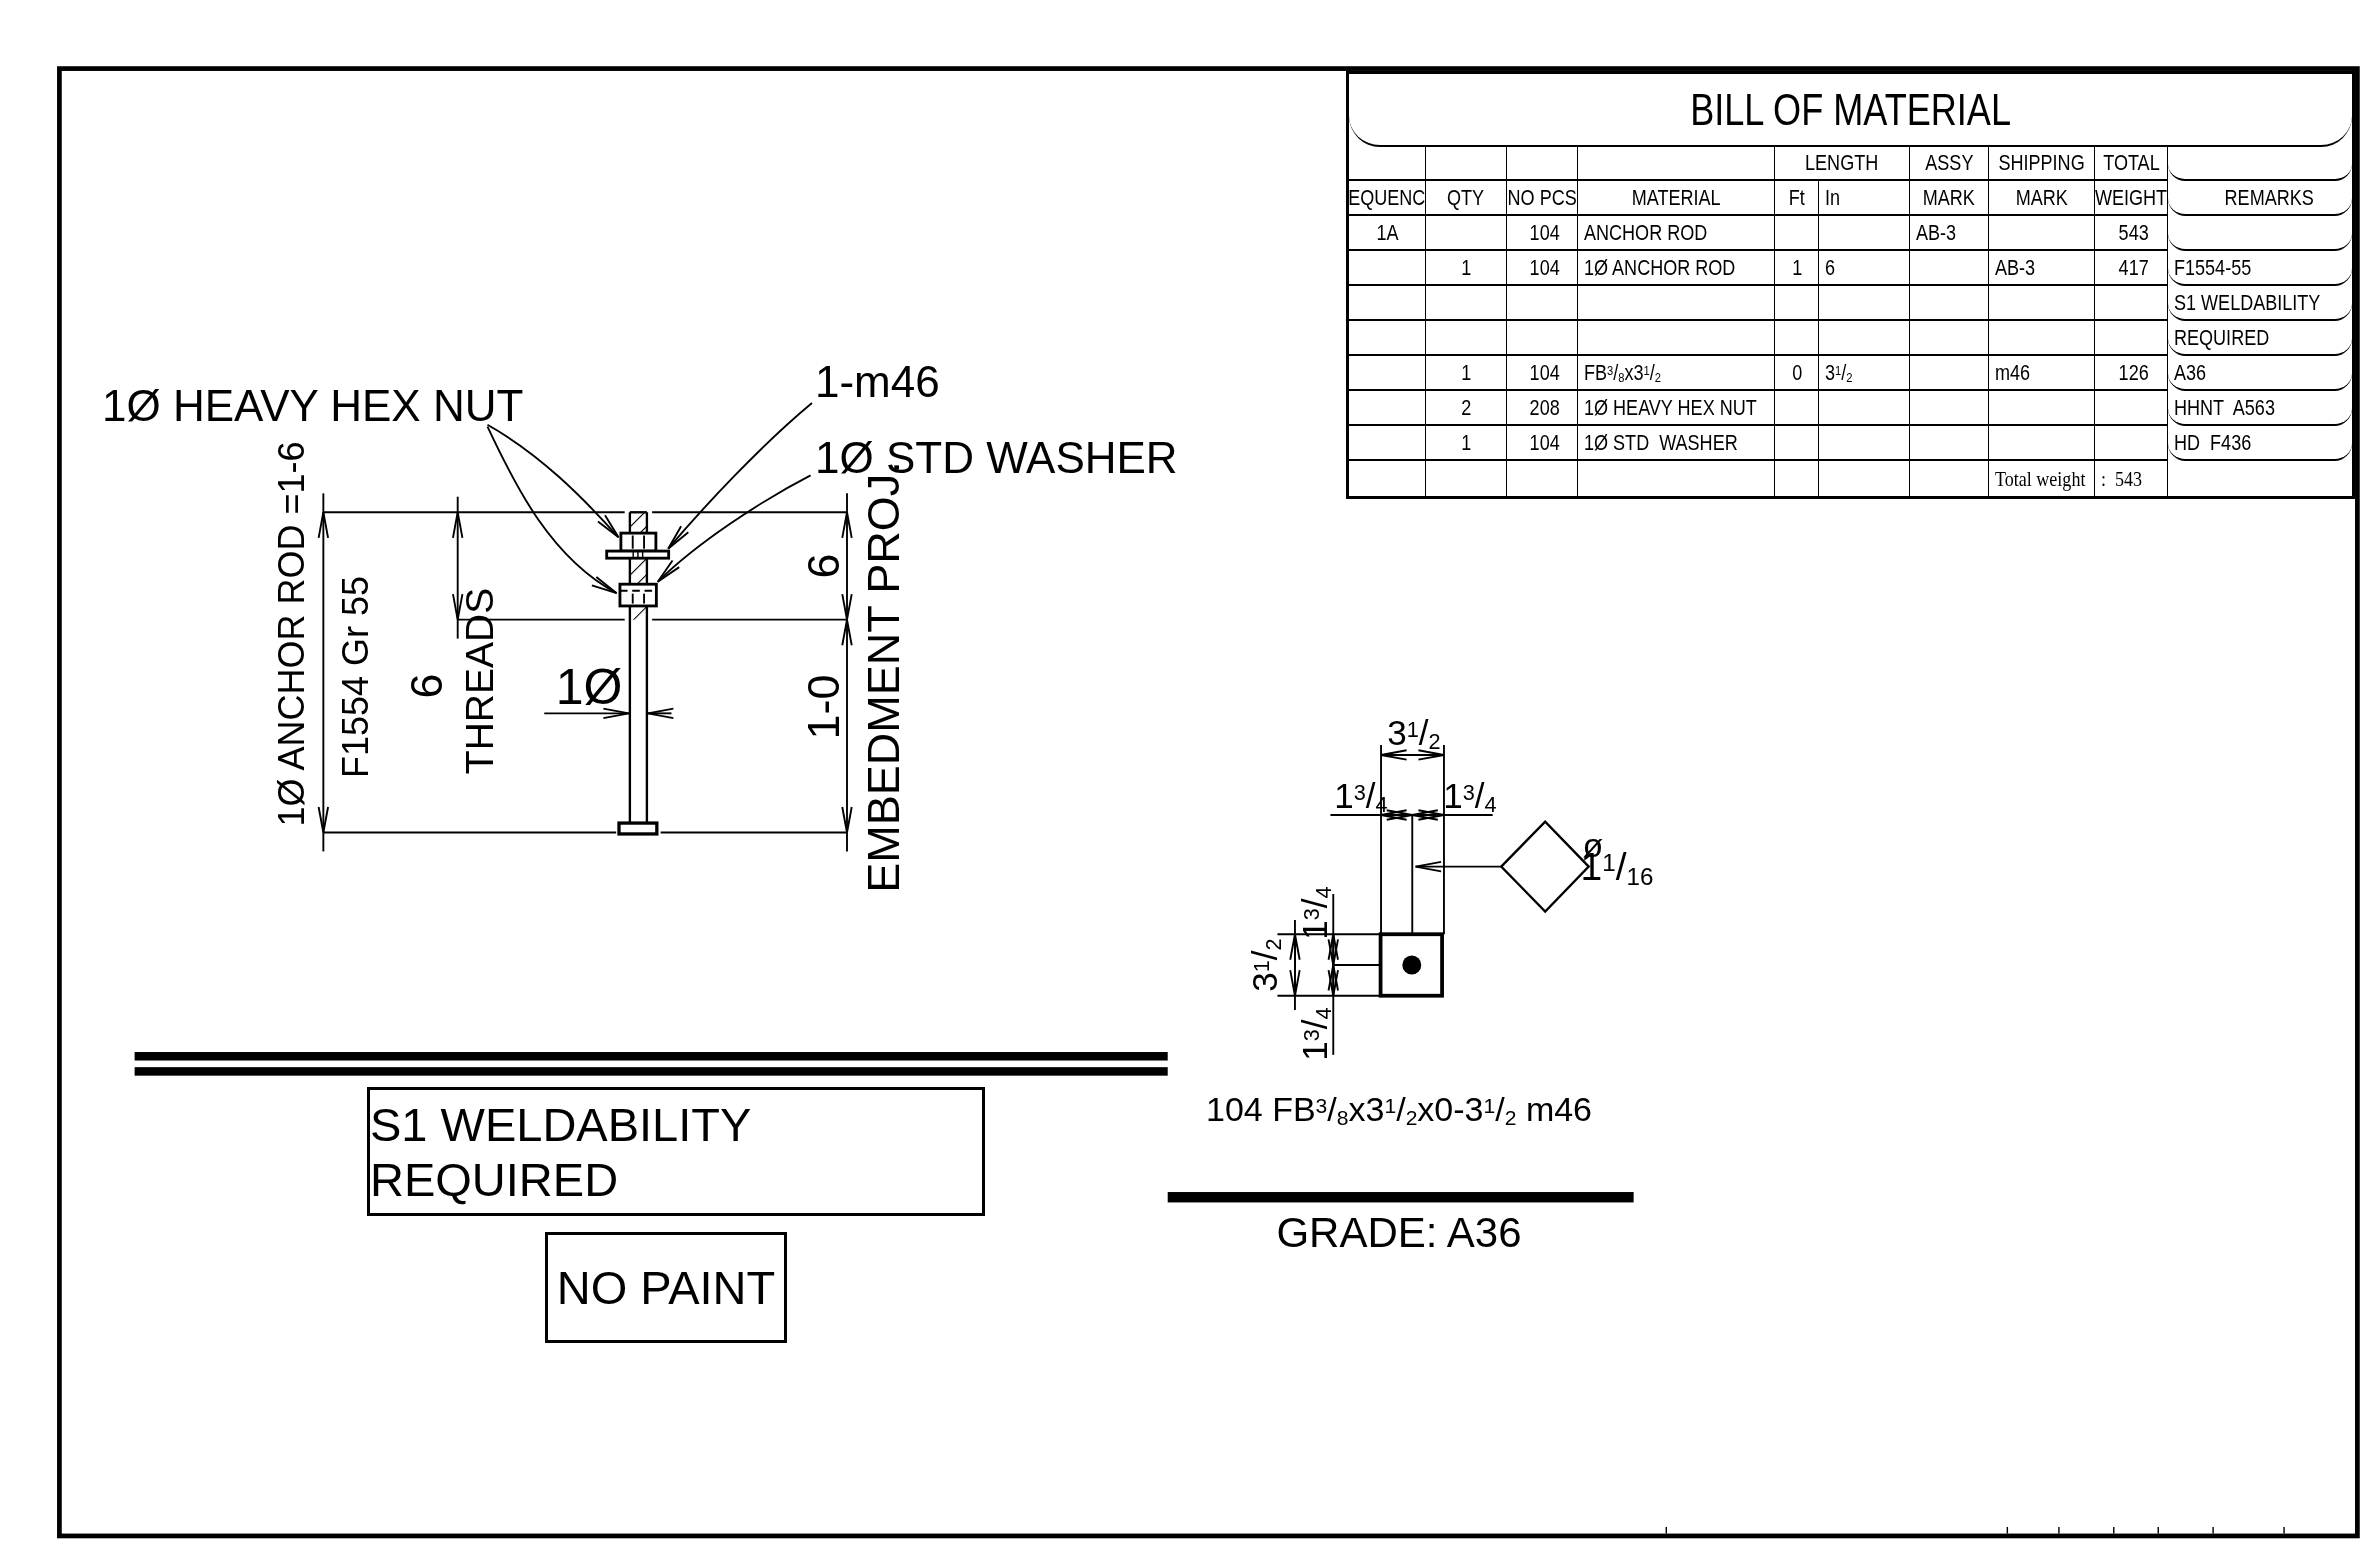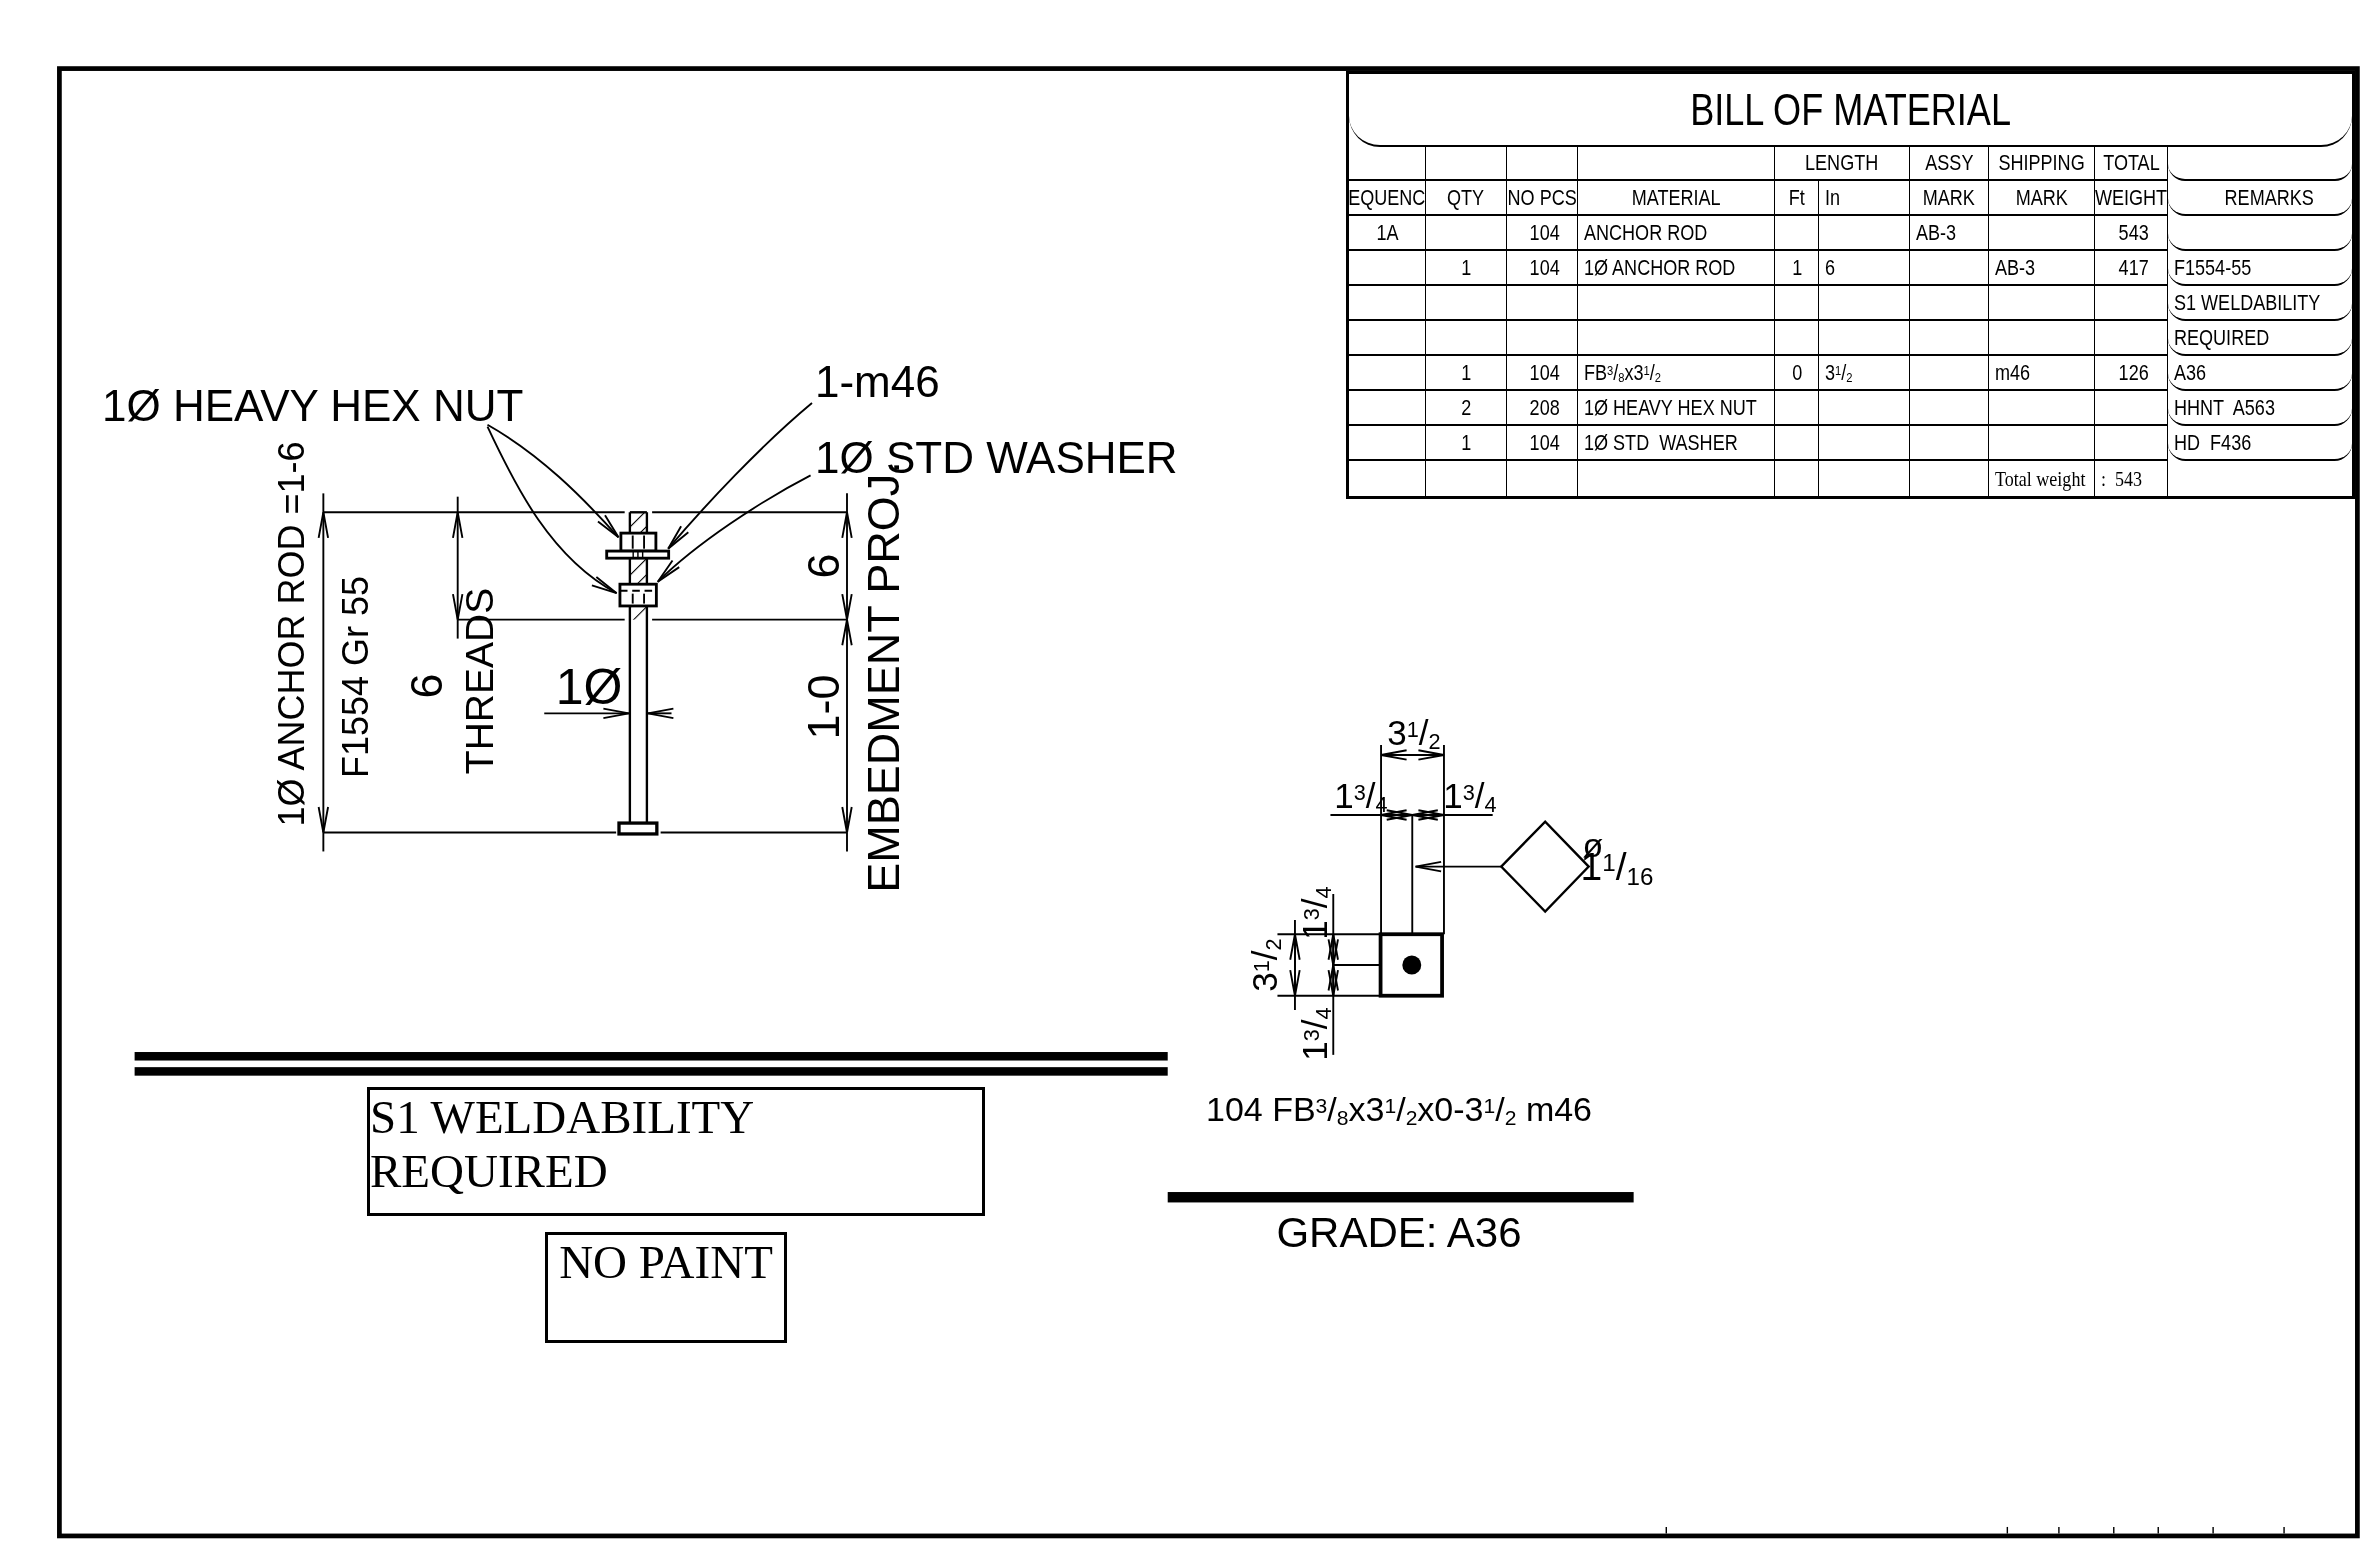--- a/index.html
+++ b/index.html
@@ -17,21 +17,21 @@
        display:grid;grid-template-columns:77px 81px 71px 197px 44px 91px 79px 106px 73px 184px;
        grid-template-rows:73px 34px 35px;grid-auto-rows:35px;font-size:22px;}
   .bom .cell{border-right:1.9px solid #000;border-bottom:2.4px solid #000;display:flex;align-items:center;overflow:hidden;}
   .bom .cell>span{display:inline-block;transform:scaleX(.82);white-space:pre;}
   .bom .c{justify-content:center;}         .bom .c>span{transform-origin:50% 50%;}
   .bom .l{justify-content:flex-start;padding-left:5.7px;} .bom .l>span{transform-origin:0 50%;}
   .bom .r{justify-content:center;padding-right:1px;}  .bom .r>span{transform-origin:100% 50%;}
   .bom .lastc{border-right:none;border-radius:31px;}
   .bom .lastr{border-bottom:none;font-family:Liberation Serif, serif;}
   .bom .title{grid-column:1/-1;font-size:44px;}
-  .box{position:absolute;border:3.3px solid #000;display:flex;justify-content:center;font-size:47px;font-family:Liberation Serif, serif;}
+  .box{position:absolute;border:3.3px solid #000;display:flex;align-items:center;justify-content:center;font-size:47px;}
 </style>
 </head>
 <body>
 
 <div class="sheet">
 
   <svg class="lines" width="2413" height="1561" viewBox="0 0 5100 3300">
     <defs>
       <marker id="arw" markerUnits="userSpaceOnUse" markerWidth="62" markerHeight="28" refX="57" refY="13" orient="auto-start-reverse">
         <path d="M3,3 L57,13 L3,23" fill="none" stroke="#000" stroke-width="4"></path>

